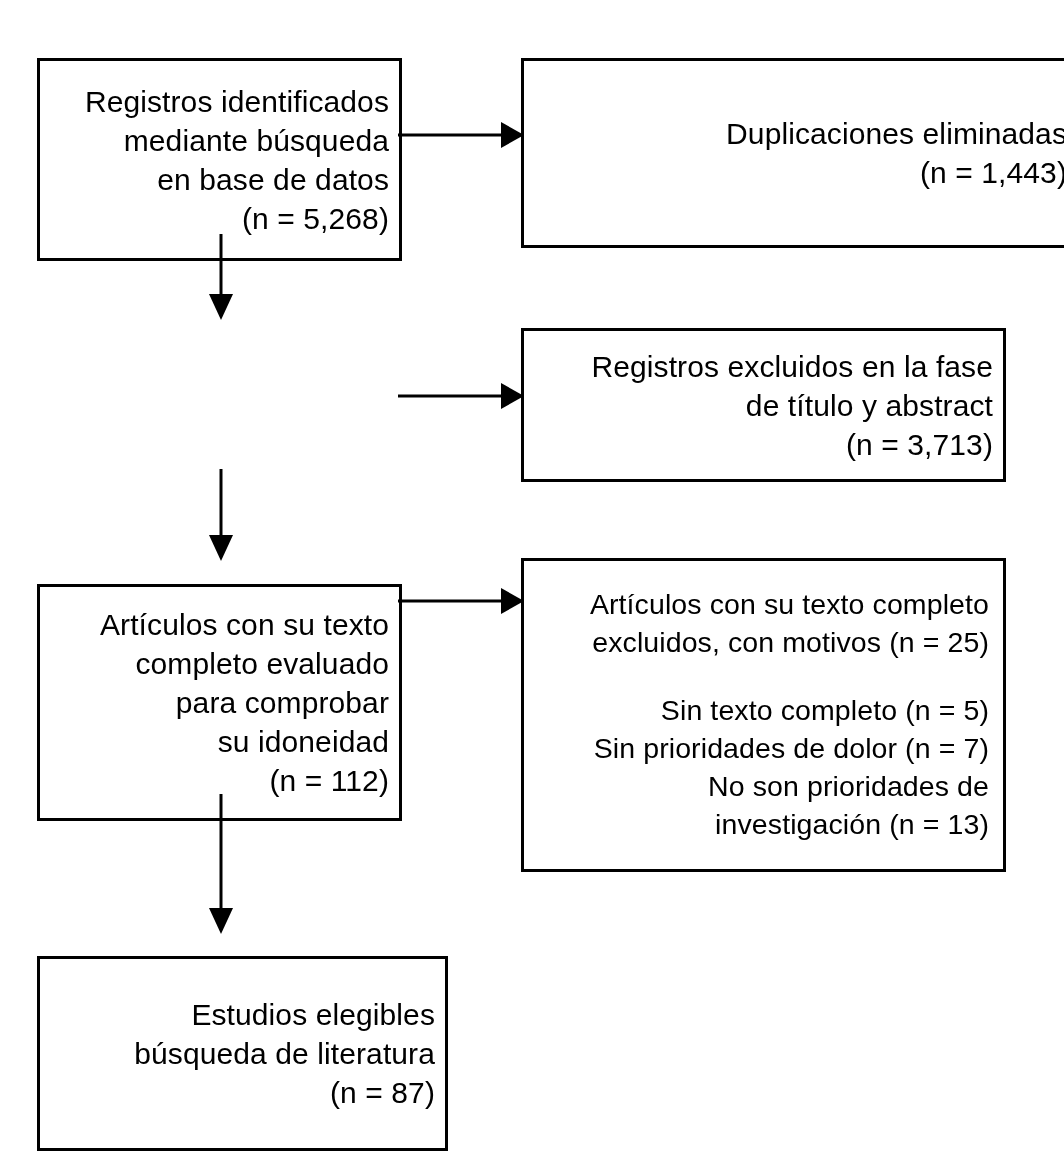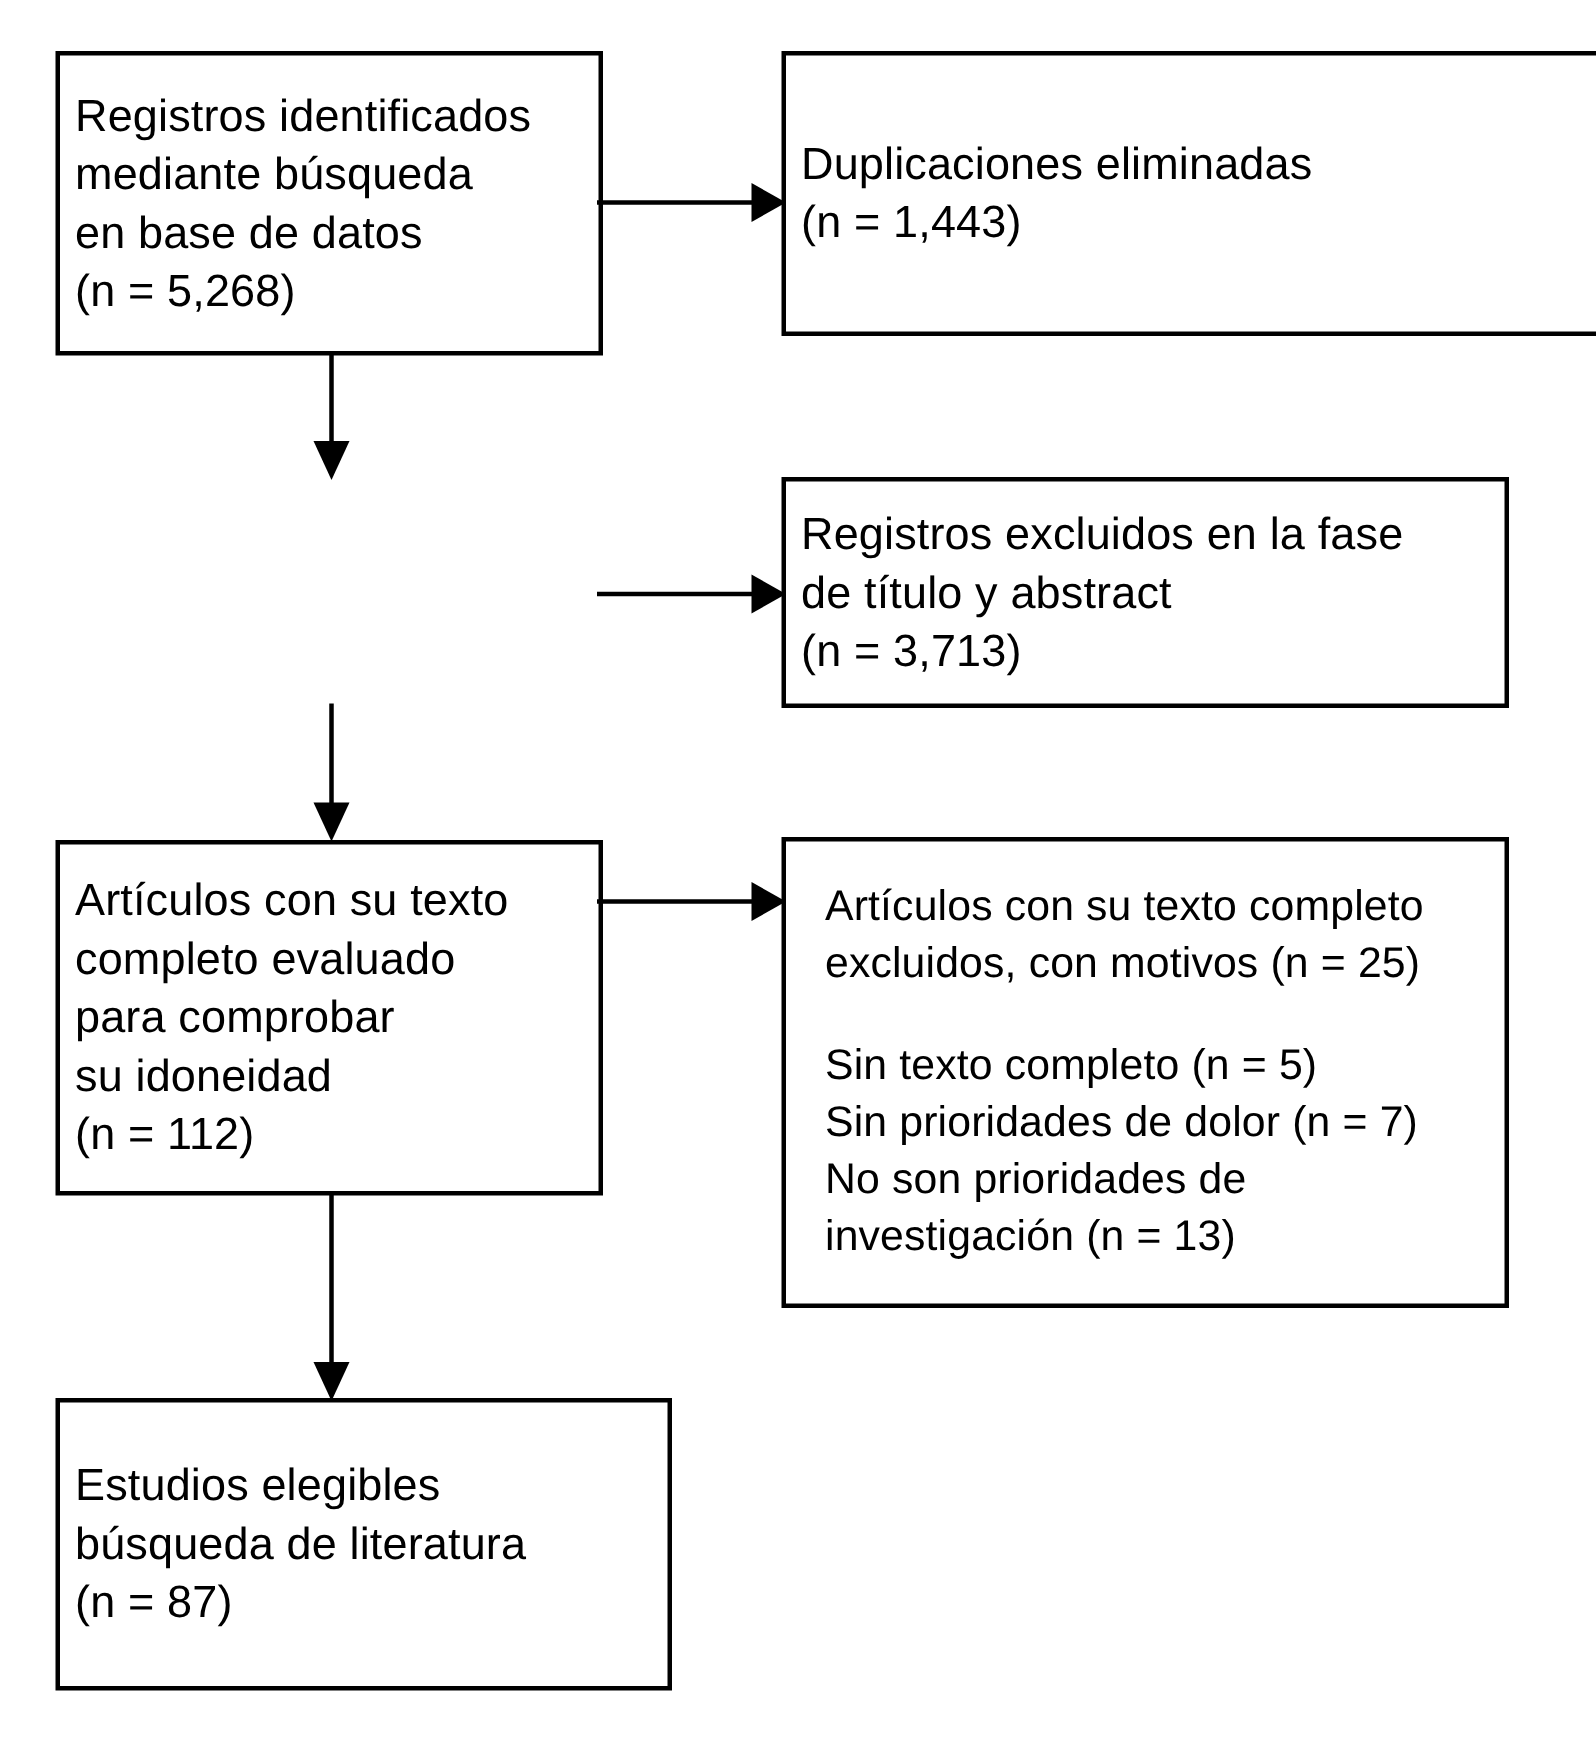--- a/index.html
+++ b/index.html
@@ -28,40 +28,40 @@
     display: flex;
     flex-direction: column;
     justify-content: center;
     padding: 4px 10px;
   }
   .flow-box .line {
     display: block;
     white-space: pre;
   }
 
-  .tc { text-align: left; }
-  .tl { text-align: left; }
+  .tc { text-align: right; margin-top: 24px; }
+  .tl { text-align: right; }
 
   
   .txt {
     font-size: 30px;
     line-height: 1.30;
     letter-spacing: 0.1px;
   }
   .txt-sm {
     font-size: 28.5px;
     line-height: 1.33;
     letter-spacing: 0.1px;
   }
 
   
   #box-identified { left: 37px;  top: 34px;  width: 365px; height: 203px; }
   #box-duplicates { left: 521px; top: 34px;  width: 559px; height: 190px; }
   #box-screened   { left: 37px;  top: 318px; width: 365px; height: 154px; }
-  #box-excluded-ta{ left: 521px; top: 318px; width: 485px; height: 154px; }
+  #box-excluded-ta{ left: 521px; top: 304px; width: 485px; height: 154px; }
   #box-fulltext   { left: 37px;  top: 560px; width: 365px; height: 237px; }
   #box-excluded-ft{ left: 521px; top: 558px; width: 485px; height: 314px;
                     padding-left: 26px; padding-right: 14px; }
   #box-included   { left: 37px;  top: 932px; width: 411px; height: 195px; }
 
   #box-excluded-ft .spacer { display: block; height: 30px; }
 
   
   .connector { position: absolute; }
   .connector svg { display: block; overflow: visible; }

